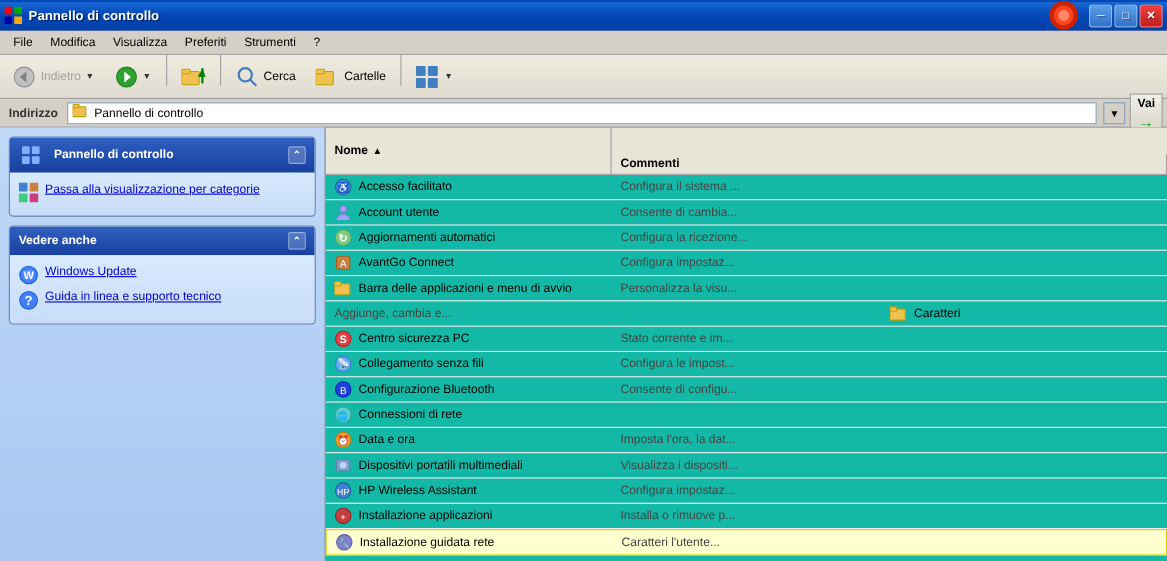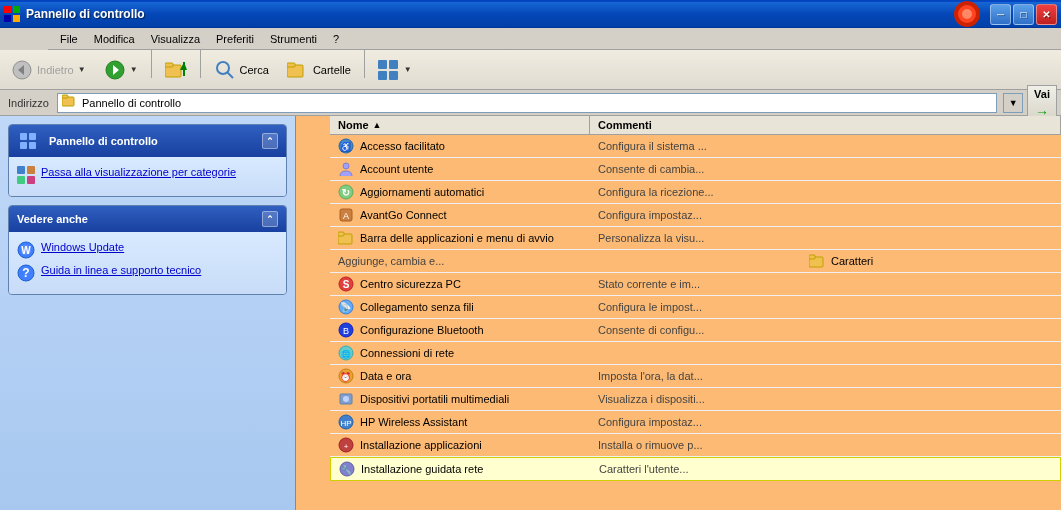--- a/index.html
+++ b/index.html
@@ -61,21 +61,20 @@
     .title-btn.close { background: linear-gradient(to bottom, #f04040, #c02020); }
 
     
     .menu-bar {
       background: #d4d0c8;
       height: 22px;
       display: flex;
       align-items: center;
       padding: 0 4px;
       border-bottom: 1px solid #a0a0a0;
-      margin-left: 48px;
     }
     .menu-item {
       padding: 2px 8px;
       cursor: pointer;
       font-size: 11px;
     }
 
     
     .toolbar {
       background: linear-gradient(to bottom, #f0ece0 0%, #e0dbd0 100%);
@@ -113,21 +112,21 @@
       background: #d4d0c8;
       height: 26px;
       display: flex;
       align-items: center;
       padding: 0 4px;
       border-bottom: 1px solid #a0a0a0;
       gap: 4px;
     }
     .address-label {
       font-size: 11px;
-      font-weight: normal;
+      font-weight: bold;
       padding: 0 4px;
       color: #333;
       white-space: nowrap;
     }
     .address-input-area {
       flex: 1;
       height: 20px;
       background: white;
       border: 1px solid #7f9db9;
       display: flex;
@@ -236,44 +235,43 @@
       display: flex;
       align-items: center;
       justify-content: center;
       font-size: 14px;
       margin-top: 1px;
     }
 
     
     .file-list {
       flex: 1;
-      background: #fdba74;
+      background: #14b8a6;
       overflow-y: auto;
-      padding-left: 34px;
     }
     .file-list-header {
       display: flex;
       background: #e8e4d8;
       border-bottom: 1px solid #a0a0a0;
       position: sticky;
       top: 0;
     }
     .file-list-col-header {
       padding: 3px 8px;
       font-size: 11px;
       font-weight: bold;
       border-right: 1px solid #a0a0a0;
       cursor: pointer;
       display: flex;
       align-items: center;
       gap: 4px;
       user-select: none;
     }
     .col-name { width: 260px; }
-    .col-comments { flex: 1; }
+    .col-comments { flex: 1; margin-top: 24px; }
     .sort-arrow { font-size: 9px; }
 
     .file-row {
       display: flex;
       align-items: center;
       padding: 1px 0;
       border-bottom: 1px solid #f0f0f0;
       cursor: pointer;
     }
     .file-row.highlighted { background: #ffffd0; border: 1px solid #d0d000; }

